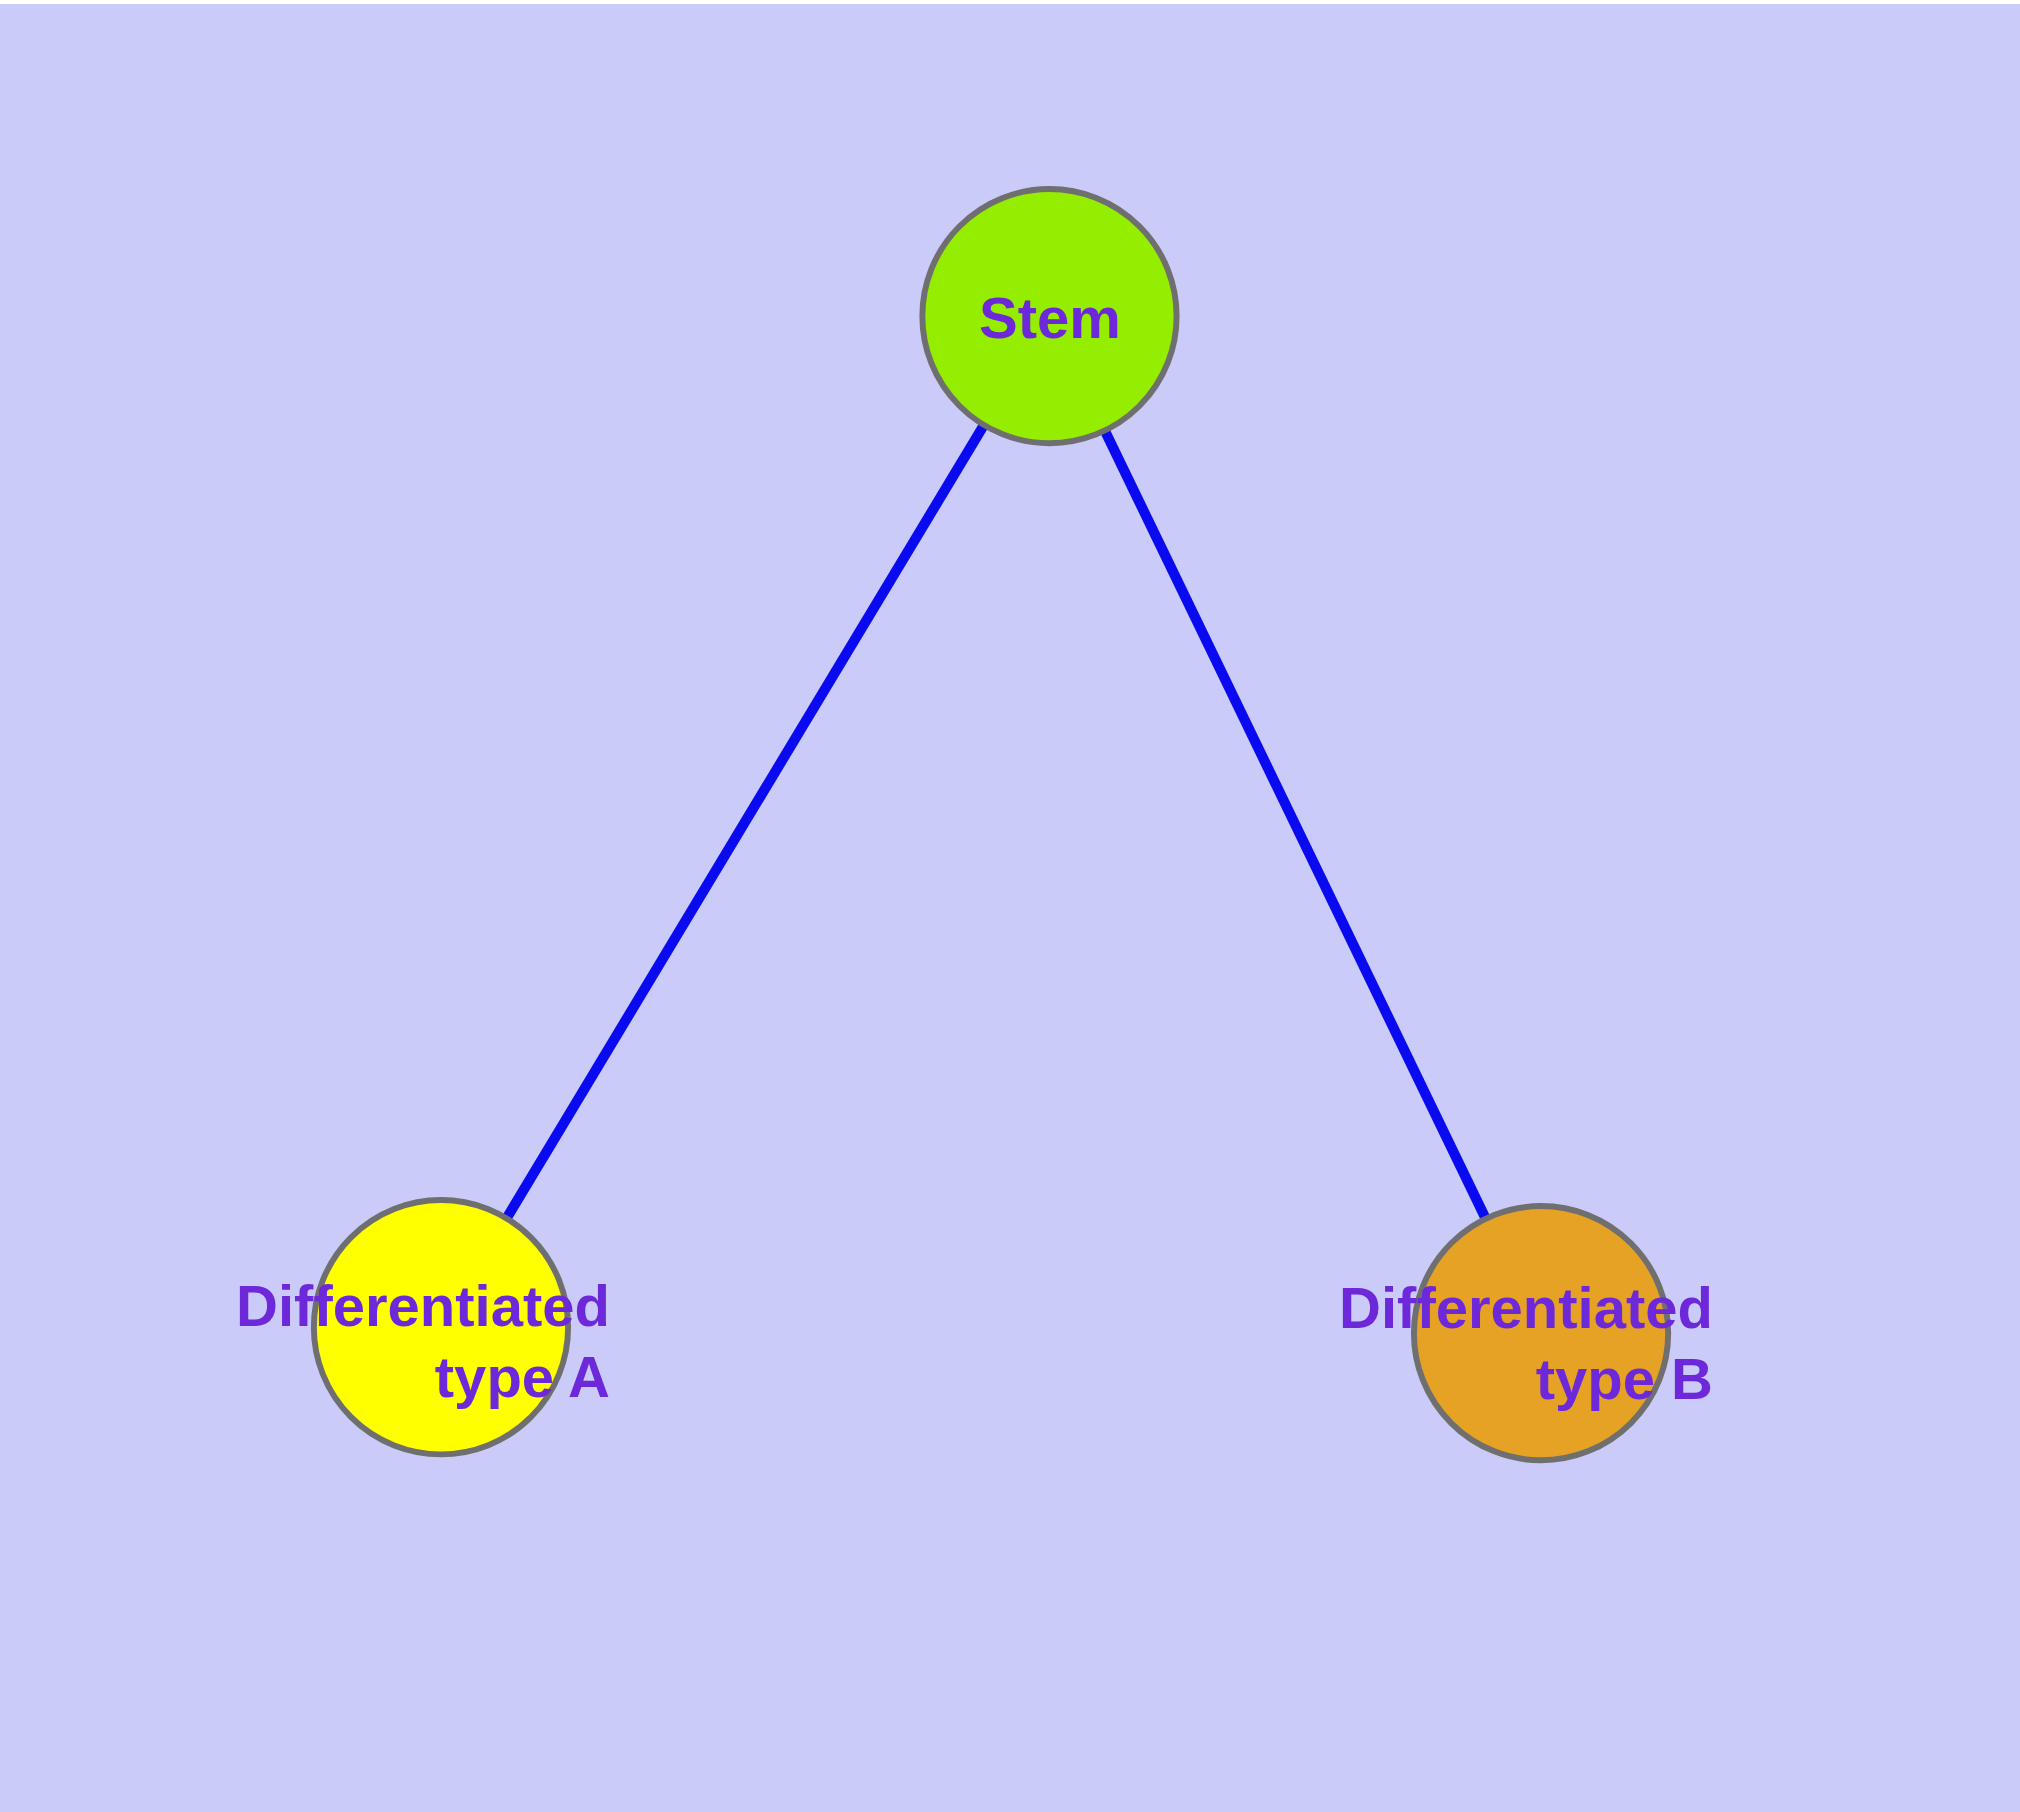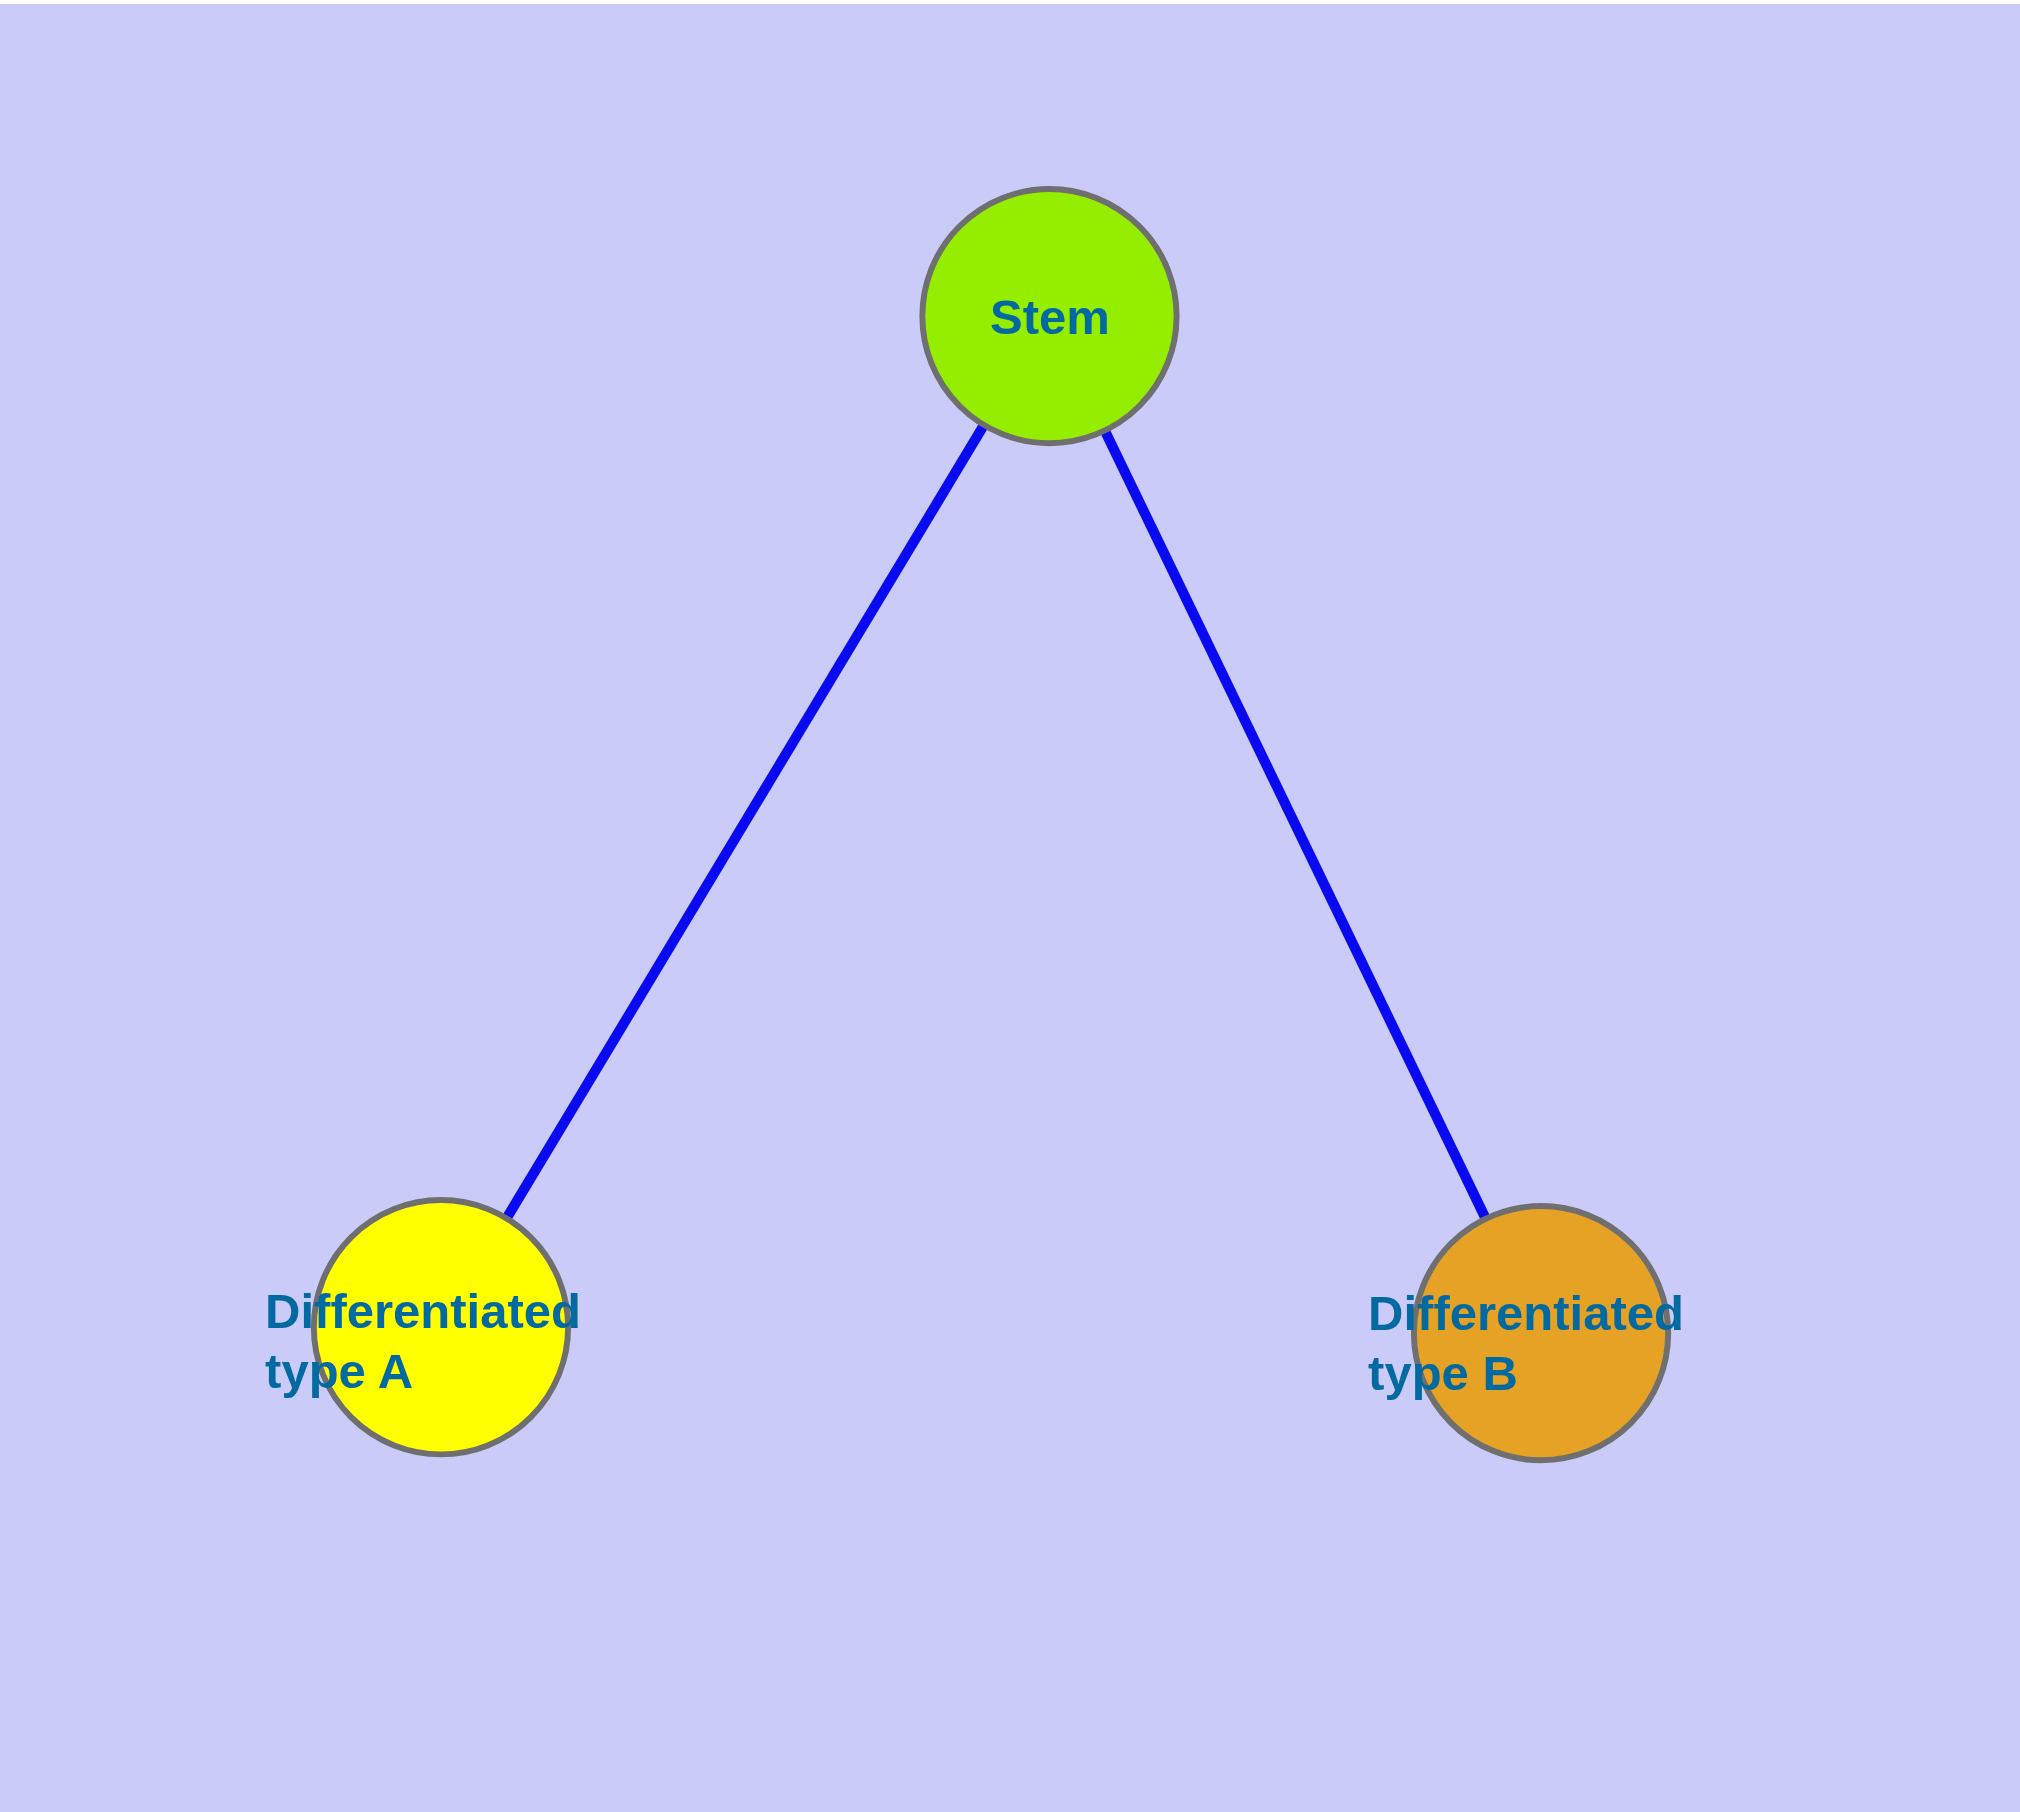--- a/index.html
+++ b/index.html
@@ -23,24 +23,24 @@
   svg.diagram-canvas {
     position: absolute;
     top: 0; left: 0;
     width: 2021px;
     height: 1812px;
   }
   .node-label {
     position: absolute;
     transform: translate(-50%, -50%);
     font-weight: bold;
-    font-size: 49px;
+    font-size: 58px;
     line-height: 1.22;
-    color: #0369a1;
-    text-align: left;
+    color: #6d28d9;
+    text-align: right;
     white-space: pre-line;
     letter-spacing: 0px;
   }
   #label-stem   { left: 1050px; top: 318px;  }
   #label-type-a { left: 423px;  top: 1342px; }
   #label-type-b { left: 1526px; top: 1344px; }
 </style>
 </head>
 <body>
 

